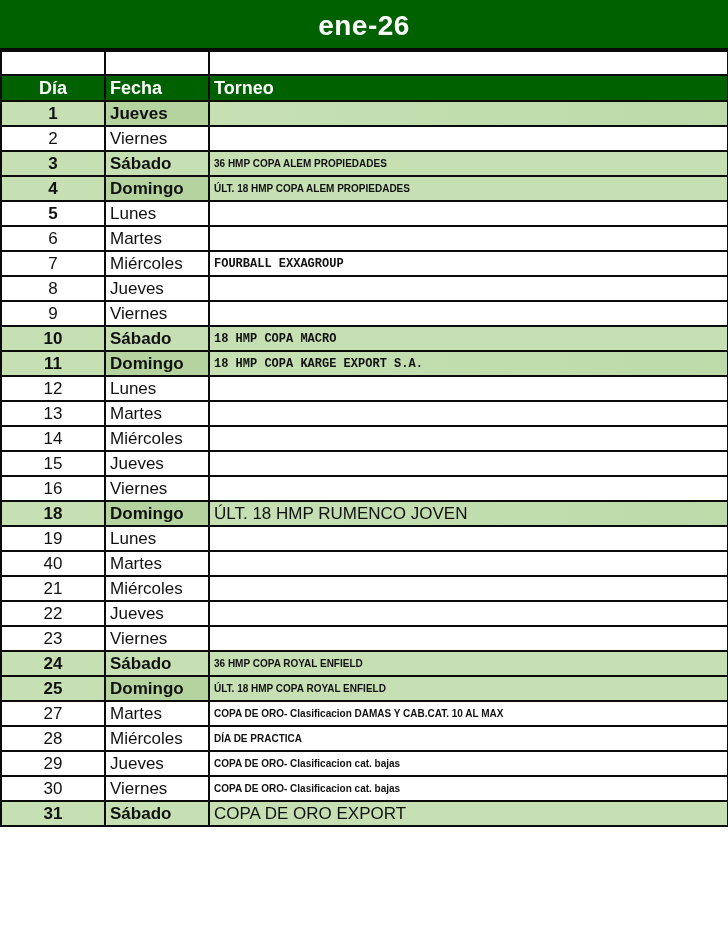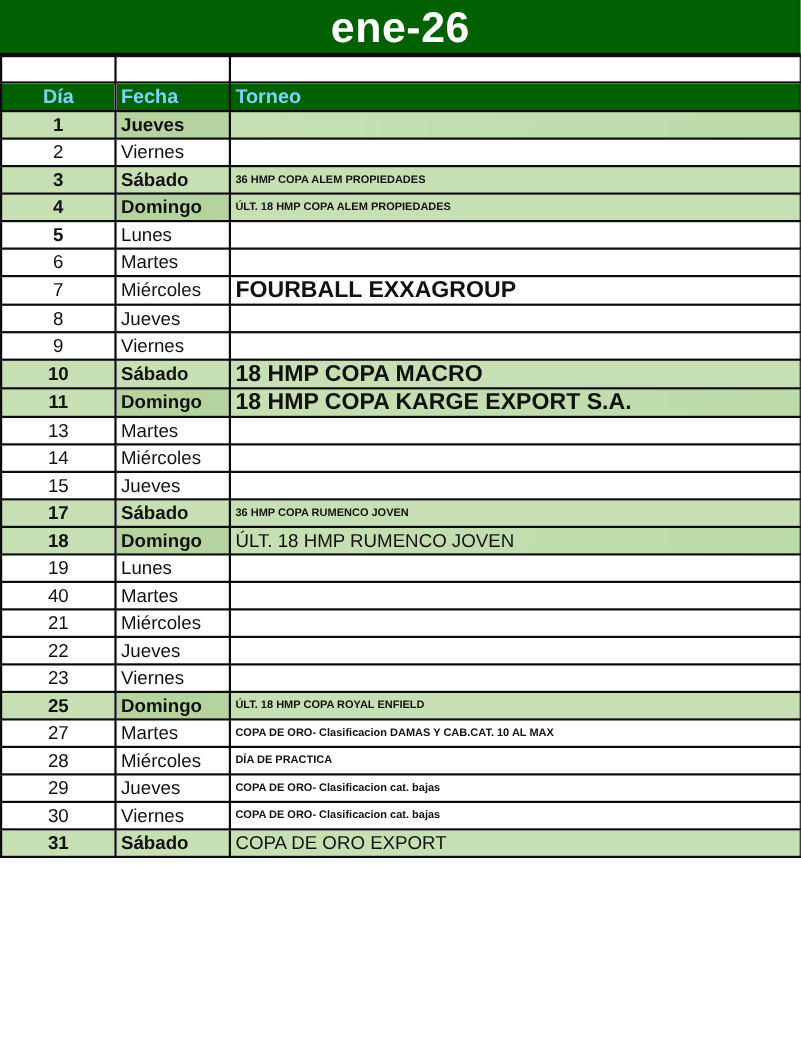--- a/index.html
+++ b/index.html
@@ -1,38 +1,38 @@
 <!DOCTYPE html>
 <html><head>
   <meta charset="utf-8">
   <style>
     html, body { margin: 0; padding: 0; background: #ffffff; }
     body { width: 728px; height: 943px; overflow: hidden; font-family: "Liberation Sans", "DejaVu Sans", sans-serif; }
     .sheet { position: relative; width: 728px; }
     .title {
       height: 48px; background: #006100; color: #ffffff;
-      font-weight: bold; font-size: 39px; text-align: center; line-height: 52px;
+      font-weight: bold; font-size: 28px; text-align: center; line-height: 52px;
       border-bottom: 2px solid #0b0b0b; letter-spacing: 0.5px;
     }
     table { border-collapse: collapse; width: 727px; table-layout: fixed; }
     col.c1 { width: 104px; } col.c2 { width: 104px; } col.c3 { width: 519px; }
     td {
       border: 2px solid #0b0b0b; padding: 0 4px; height: 23px;
       font-size: 17px; color: #111; white-space: nowrap; overflow: hidden;
     }
     tr.blank td { height: 22px; background: #ffffff; }
-    tr.head td { background: #006100; color: #7dd3fc; font-weight: bold; font-size: 18px; height: 24px; }
+    tr.head td { background: #006100; color: #ffffff; font-weight: bold; font-size: 18px; height: 24px; }
     tr.head td.dia { text-align: center; }
     td.dia { text-align: center; }
     tr.hl td { background: #c6e0b4; }
     tr.hl td.dia, tr.hl td.fecha { font-weight: bold; }
     tr.hl td.fecha.dark { background: #b4d39f; }
     tr.hl td.torneo.grad { background: linear-gradient(90deg, #c6e0b4 0%, #bcdba9 100%); }
     td.torneo { font-weight: bold; font-size: 10px; }
-    td.torneo.big { font-size: 21px; }
+    td.torneo.big { font-size: 12px; font-family: Liberation Mono, monospace; }
     td.torneo.big-normal { font-size: 17px; font-weight: normal; }
     td.dia.boldnum { font-weight: bold; }
   </style>
 </head>
 <body>
 
 <div class="sheet">
   <div class="title">ene-26</div>
   <table>
     <colgroup>
@@ -101,38 +101,43 @@
         <td class="dia">10</td>
         <td class="fecha">Sábado</td>
         <td class="torneo big">18 HMP COPA MACRO</td>
       </tr>
       <tr class="hl">
         <td class="dia">11</td>
         <td class="fecha dark">Domingo</td>
         <td class="torneo big grad">18 HMP COPA KARGE EXPORT S.A.</td>
       </tr>
       <tr>
+        <td class="dia">12</td>
+        <td class="fecha">Lunes</td>
+        <td class="torneo"></td>
+      </tr>
+      <tr>
         <td class="dia">13</td>
         <td class="fecha">Martes</td>
         <td class="torneo"></td>
       </tr>
       <tr>
         <td class="dia">14</td>
         <td class="fecha">Miércoles</td>
         <td class="torneo"></td>
       </tr>
       <tr>
         <td class="dia">15</td>
         <td class="fecha">Jueves</td>
         <td class="torneo"></td>
       </tr>
-      <tr class="hl">
-        <td class="dia">17</td>
-        <td class="fecha">Sábado</td>
-        <td class="torneo">36 HMP COPA RUMENCO JOVEN</td>
+      <tr>
+        <td class="dia">16</td>
+        <td class="fecha">Viernes</td>
+        <td class="torneo"></td>
       </tr>
       <tr class="hl">
         <td class="dia">18</td>
         <td class="fecha dark">Domingo</td>
         <td class="torneo big-normal grad">ÚLT. 18 HMP RUMENCO JOVEN</td>
       </tr>
       <tr>
         <td class="dia">19</td>
         <td class="fecha">Lunes</td>
         <td class="torneo"></td>
@@ -149,20 +154,25 @@
       </tr>
       <tr>
         <td class="dia">22</td>
         <td class="fecha">Jueves</td>
         <td class="torneo"></td>
       </tr>
       <tr>
         <td class="dia">23</td>
         <td class="fecha">Viernes</td>
         <td class="torneo"></td>
+      </tr>
+      <tr class="hl">
+        <td class="dia">24</td>
+        <td class="fecha">Sábado</td>
+        <td class="torneo">36 HMP COPA ROYAL ENFIELD</td>
       </tr>
       <tr class="hl">
         <td class="dia">25</td>
         <td class="fecha dark">Domingo</td>
         <td class="torneo">ÚLT. 18 HMP COPA ROYAL ENFIELD</td>
       </tr>
       <tr>
         <td class="dia">27</td>
         <td class="fecha">Martes</td>
         <td class="torneo">COPA DE ORO- Clasificacion DAMAS Y CAB.CAT. 10 AL MAX</td>

